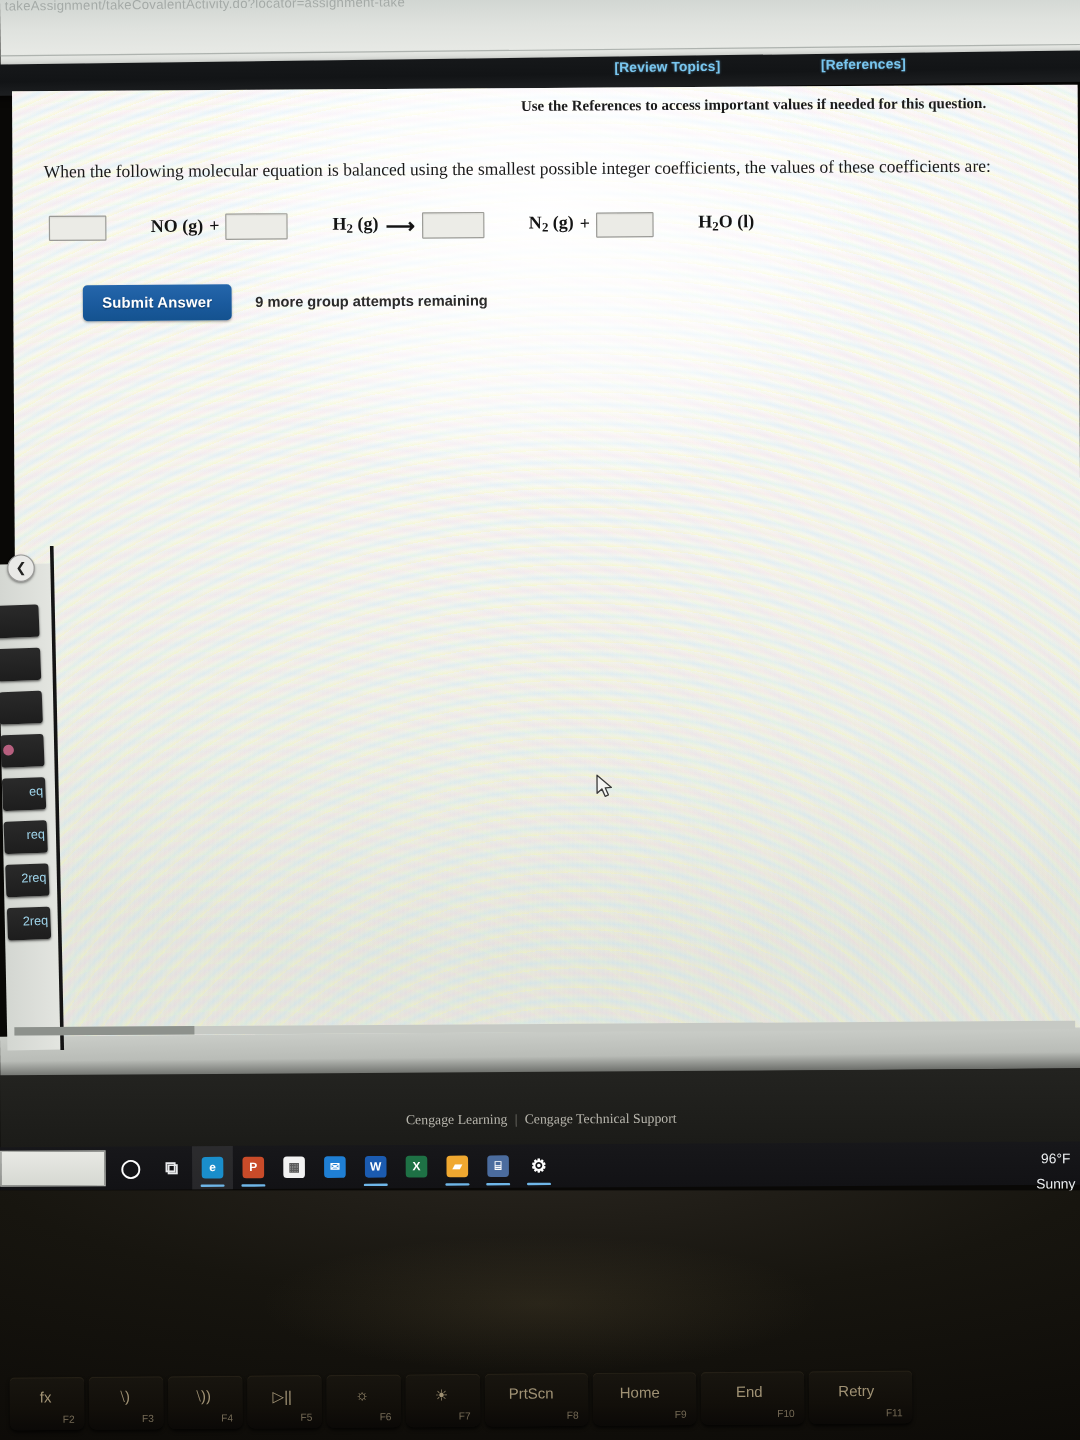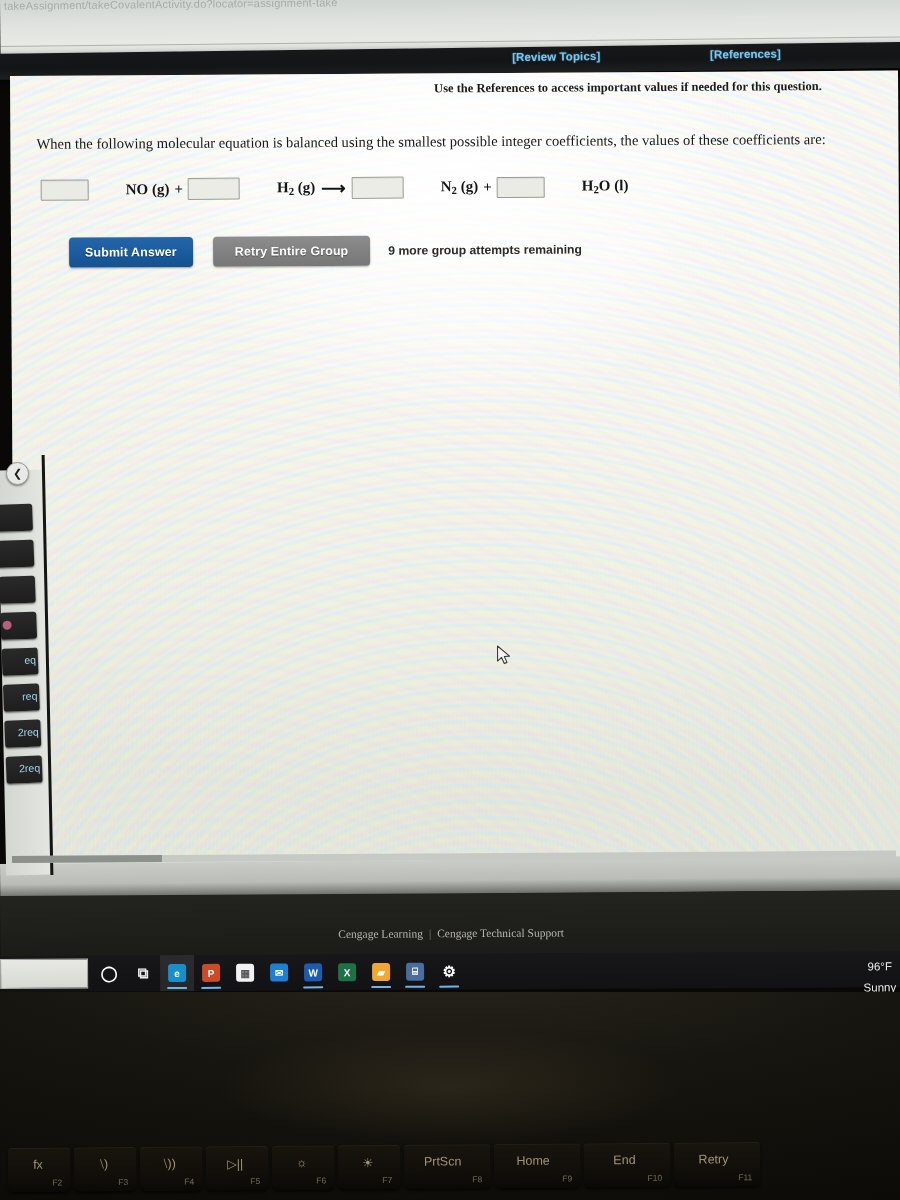--- a/index.html
+++ b/index.html
@@ -52,21 +52,21 @@
     box-shadow: 0 3px 6px rgba(0,0,0,.55);
   }
   #topbar .lnk {
     position: absolute; top: 4px;
     font-size: 11.5px; font-weight: 700; color: #79c6ef;
     letter-spacing: .1px;
     text-shadow: 0 0 2px rgba(121,198,239,.55);
     cursor: pointer;
   }
   #lnk-review { left: 524px; }
-  #lnk-refs   { left: 722px; }
+  #lnk-refs   { left: 696px; }
 
   
   #page {
     position: absolute;
     left: 10px; top: 76px; width: 888px; height: 790px;
     background:
       radial-gradient(130% 90% at 52% 2%,  #ffffff 0%, #fdfdfb 22%, #f7f7f1 48%, #eef0e6 78%, #e4e7dc 100%);
     transform: rotate(-0.35deg);
     transform-origin: left top;
     overflow: hidden;
@@ -346,21 +346,20 @@
           <span class="arrow">⟶</span>
           <input class="coef-box sp-box" placeholder="" style="">
           <span class="formula">N<sub>2</sub> (g)</span>
           <span class="plus">+</span>
           <input class="coef-box" placeholder="" style="">
           <span class="formula">H<sub>2</sub>O (l)</span>
         </div>
 
         <div class="btn-row">
           <button class="btn" id="btn-submit">Submit Answer</button>
-          <button class="btn" id="btn-retry">Retry Entire Group</button>
           <span class="attempts">9 more group attempts remaining</span>
         </div>
 
         <svg id="cursor" width="16" height="22" viewBox="0 0 16 22">
           <path d="M1 1 L1 16 L5 12.4 L7.7 18.6 L10.4 17.4 L7.8 11.5 L13 11.2 Z" fill="#f4f4f2" stroke="#3a3a3a" stroke-width="1.1" stroke-linejoin="round"></path>
         </svg>
       </div>
     </div>
 
     <div id="strip-edge2"></div>

